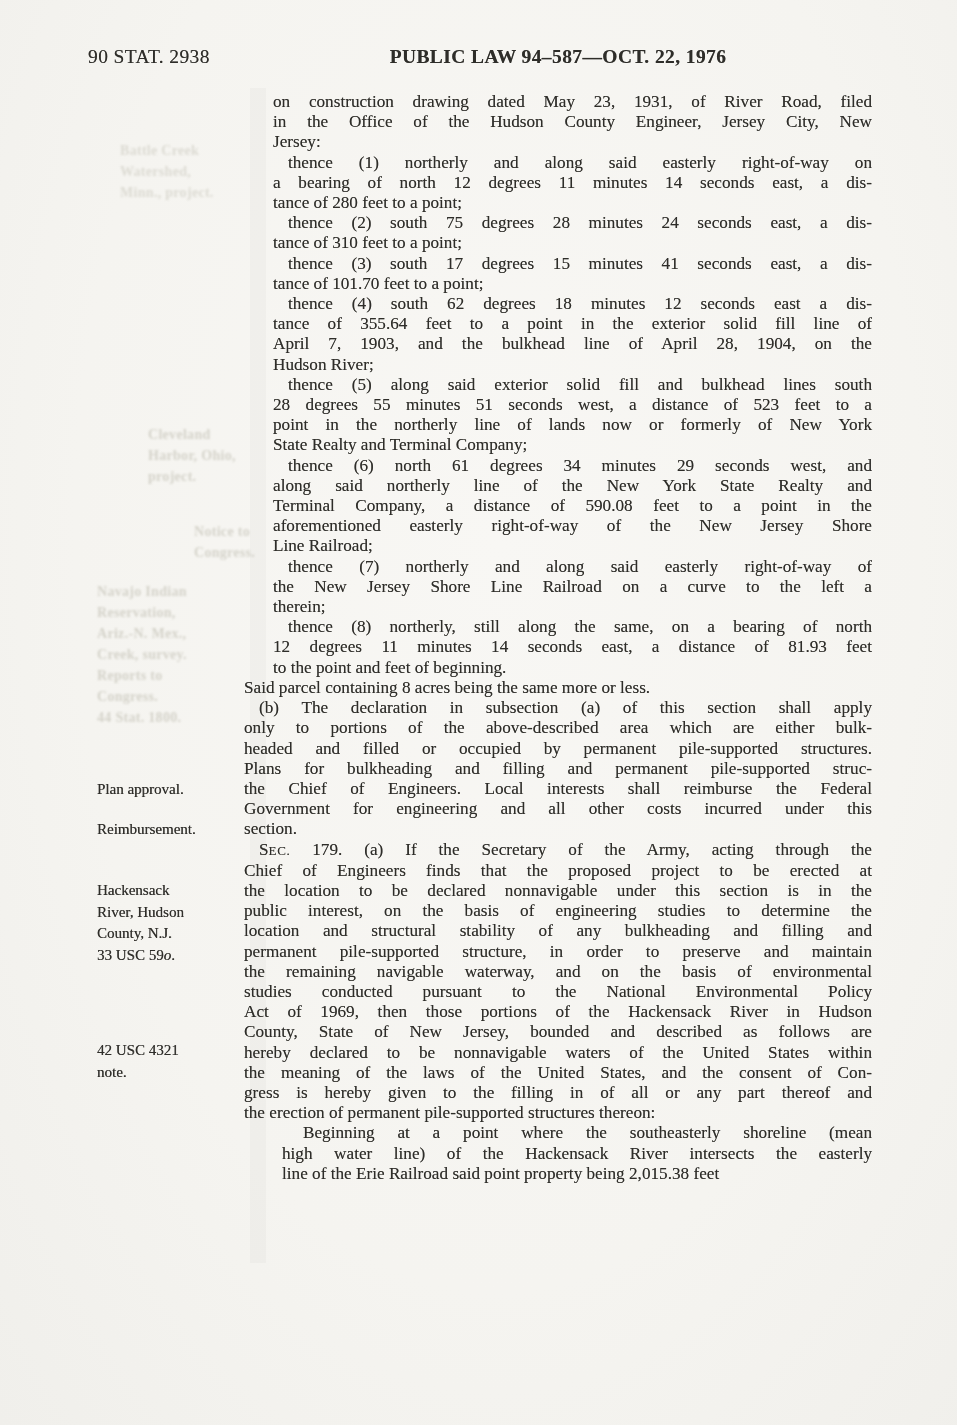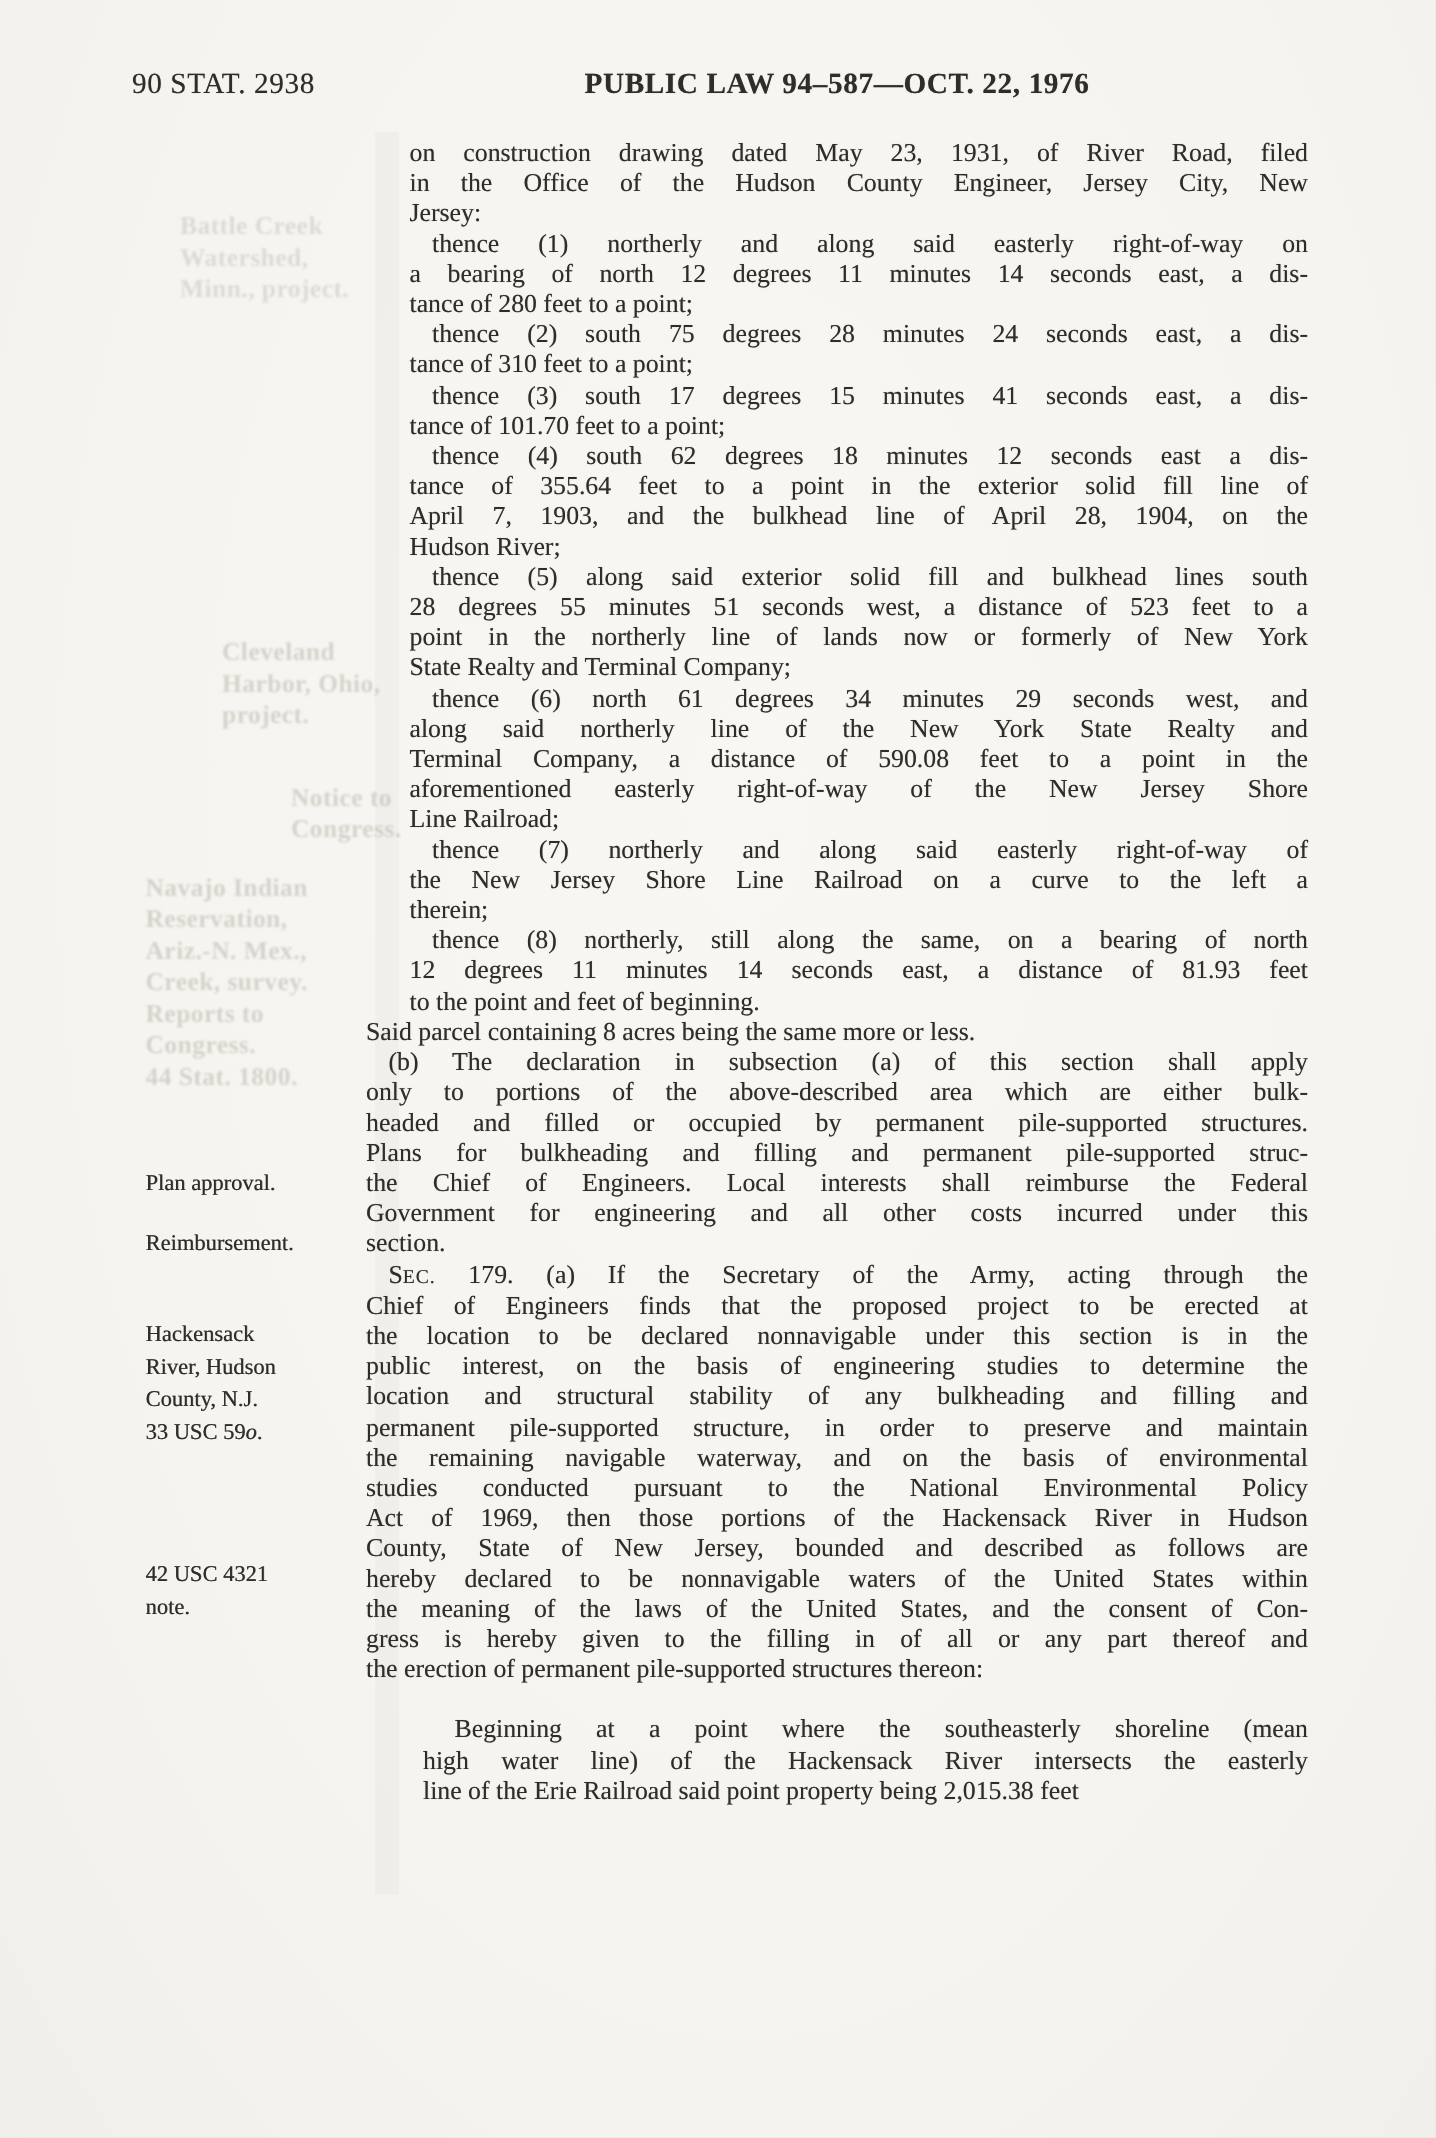--- a/index.html
+++ b/index.html
@@ -33,21 +33,21 @@
     text-shadow: 0 0 .5px rgba(46,45,41,.55);
   }
   .body-col {
     position: absolute;
     left: 244px; top: 92px; width: 628px;
     font-size: 17.2px; line-height: 20.2px;
     text-shadow: 0 0 .5px rgba(46,45,41,.5);
   }
   .para { margin: 0; }
   .bq  { padding-left: 29px; }   
-  .bq2 { padding-left: 38px; margin-top: 20px; }   
+  .bq2 { padding-left: 38px; }   
   .jline { text-align: justify; text-align-last: justify; }
   .jline.last { text-align: center; text-align-last: left; }
   .fli  > .jline:first-child { text-indent: 15px; }
   .fli2 > .jline:first-child { text-indent: 21px; }
   .smallcaps { font-size: .76em; letter-spacing: .6px; }
   .mnote {
     position: absolute;
     left: 97px; width: 150px;
     font-size: 15px; line-height: 21.5px;
     text-shadow: .3px 0 0 rgba(46,45,41,.65);
@@ -56,21 +56,21 @@
   #mn-plan   { top: 779px; }
   #mn-reimb  { top: 819px; }
   #mn-hack   { top: 880px; }
   #mn-usc    { top: 1040px; }
   
   .ghost {
     position: absolute;
     color: #95927f;
     opacity: .34;
     filter: blur(.8px);
-    font-size: 17px; line-height: 21px;
+    font-size: 14px; line-height: 21px;
     font-weight: bold; letter-spacing: .3px; font-family: Liberation Serif, serif;
   }
   #ghost-1 { left: 120px; top: 140px; opacity: .26; }
   #ghost-2 { left: 148px; top: 424px; }
   #ghost-3 { left: 152px; top: 521px; margin-left: 42px; }
   #ghost-4 { left: 97px;  top: 581px; }
 </style>
 </head>
 <body>
 

